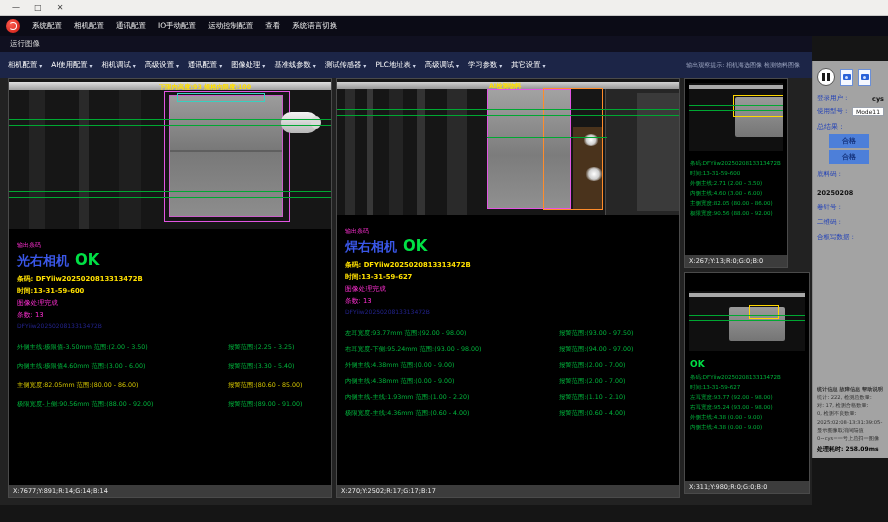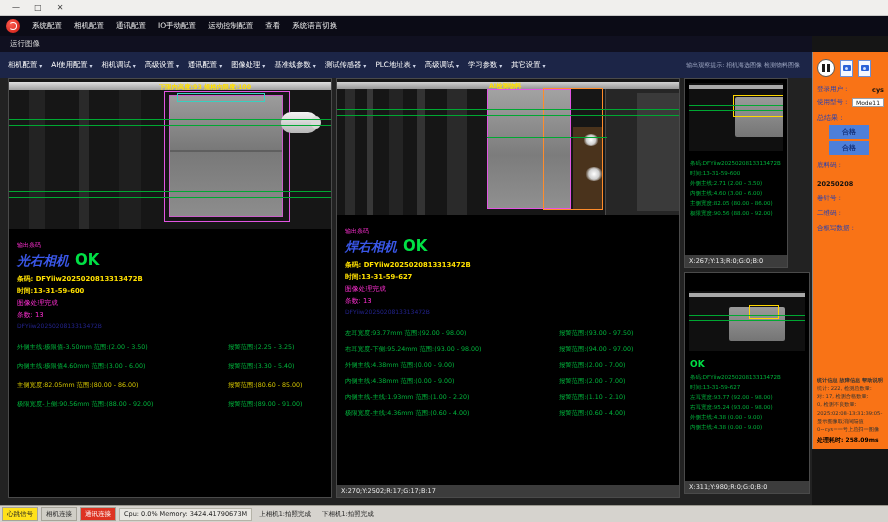--- a/index.html
+++ b/index.html
@@ -39,21 +39,21 @@
 
   .photo{position:relative;overflow:hidden;background:#161616}
   .cam-left .photo{height:150px}
   .cam-right .photo{height:136px}
 
   .coords{position:absolute;left:0;bottom:0;width:100%;height:12px;background:#3c3c3c;color:#e8e8e8;font-size:6.5px;display:flex;align-items:center;padding-left:4px;white-space:nowrap}
 
   .info{padding:12px 8px 0 8px}
   .out-tag{color:#ff2fd2;font-size:6px}
   .name-row{display:flex;align-items:baseline;gap:6px;margin:1px 0 4px}
-  .cam-name{color:#3a57e8;font-size:13px;font-weight:bold;font-style:italic}
+  .cam-name{color:#3a57e8;font-size:13px;font-weight:bold;}
   .cam-ok{color:#00e045;font-size:15px;font-weight:bold}
   .ln-y{color:#ffe000;font-size:6.8px;font-weight:bold;margin-top:2px;white-space:nowrap}
   .ln-m{color:#ff2fd2;font-size:6.8px;margin-top:2px}
   .ln-dim{color:#23238c;font-size:6px;margin-top:2px}
   .meas{margin-top:14px}
   .meas-row{display:flex;margin-top:10px;font-size:6.3px;color:#00b43c;white-space:nowrap}
   .meas-row .ml{flex:1;overflow:hidden;padding-right:3px}
   .meas-row .mr{width:95px;overflow:hidden}
   .cam-right .meas-row{margin-top:7px}
   .cam-right .meas-row .mr{width:112px}
@@ -85,21 +85,21 @@
   .tp-photo{position:relative;height:68px;background:#101010;margin:4px;overflow:hidden}
   .thumb-bottom .tp-photo{margin-top:18px;height:60px}
   .tp-band{position:absolute;left:0;top:2px;width:100%;height:4px;background:#a8a8a8}
   .tp-part{position:absolute;background:linear-gradient(180deg,#9a9a9a,#757575);border-radius:2px}
   .tp-ybox{position:absolute;border:1px solid #ffd700}
   .tp-lines{padding:2px 5px 0}
   .tp-line{color:#00b43c;font-size:5.5px;margin-top:3px;white-space:nowrap;overflow:hidden}
   .thumb-ok{color:#00e045;font-weight:bold;font-size:9px;padding:4px 5px 0}
 
   
-  .side{position:absolute;left:812px;top:52px;width:76px;height:397px;background:#f97316;border-left:1px solid #888;padding:3px 4px;font-size:6.5px;color:#222}
+  .side{position:absolute;left:812px;top:61px;width:76px;height:397px;background:#a3a3a3;border-left:1px solid #888;padding:3px 4px;font-size:6.5px;color:#222}
   .side-icons{display:flex;align-items:center;gap:5px;height:26px}
   .pause-btn{width:18px;height:18px;border-radius:50%;background:#fff;border:1px solid #555;display:flex;align-items:center;justify-content:center;gap:2px;cursor:default}
   .pause-bar{width:3px;height:8px;background:#1b1b1b}
   .tool-btn{width:13px;height:17px;background:#f5f8ff;border:1px solid #6a8fd8;display:flex;align-items:center;justify-content:center;cursor:default}
   .tool-btn .glyph{width:8px;height:6px;background:#2a62d8;border-radius:1px;position:relative}
   .tool-btn .glyph::after{content:"";position:absolute;left:2.5px;top:1.5px;width:3px;height:3px;border-radius:50%;background:#cfe0ff}
   .side-row{display:flex;justify-content:space-between;align-items:center;margin-top:4px}
   .side-label{color:#1f3fb8;white-space:nowrap}
   .side-value{color:#111;font-weight:bold}
   .model-box{background:#fff;border:1px solid #9aa0aa;padding:0 2px;min-width:32px;text-align:center;font-size:6px}
@@ -239,20 +239,21 @@
         <div class="meas-row warn">
           <span class="ml">主侧宽度:82.05mm 范围:(80.00 - 86.00)</span>
           <span class="mr">报警范围:(80.60 - 85.00)</span>
         </div>
         <div class="meas-row">
           <span class="ml">极限宽度-上侧:90.56mm 范围:(88.00 - 92.00)</span>
           <span class="mr">报警范围:(89.00 - 91.00)</span>
         </div>
       </div>
     </div>
+    <div class="coords">X:7677;Y:891;R:14;G:14;B:14</div>
   </div>
 
   <div class="panel cam-right">
     <div class="photo">
       <div class="rp-col" style="left:8px;width:10px"></div>
       <div class="rp-col" style="left:30px;width:6px;background:#383838"></div>
       <div class="rp-col" style="left:52px;width:14px;background:#242424"></div>
       <div class="rp-col" style="left:80px;width:8px;background:#333"></div>
       <div class="rp-col" style="left:110px;width:20px;background:#2a2a2a"></div>
       <div class="rp-right"></div>
@@ -386,22 +387,14 @@
       <div class="stats-line">统计: 222, 检测总数量:</div>
       <div class="stats-line">对: 17, 检测合格数量:</div>
       <div class="stats-line">0, 检测不良数量:</div>
       <div class="stats-line">2025:02:08-13:31:39:05-</div>
       <div class="stats-line">显示图像取消间隔值</div>
       <div class="stats-line">0~cys=一号上总扫一图像</div>
       <div class="elapsed">处理耗时: 258.09ms</div>
     </div>
   </div>
 
-  <div class="statusbar">
-    <span class="badge heart">心跳信号</span>
-    <span class="badge cam">相机连接</span>
-    <span class="badge comm">通讯连接</span>
-    <span class="sb-cpu">Cpu: 0.0% Memory: 3424.41790673M</span>
-    <span class="sb-cam">上相机1:拍照完成</span>
-    <span class="sb-cam">下相机1:拍照完成</span>
-  </div>
 
 </div>
 
 </body></html>

